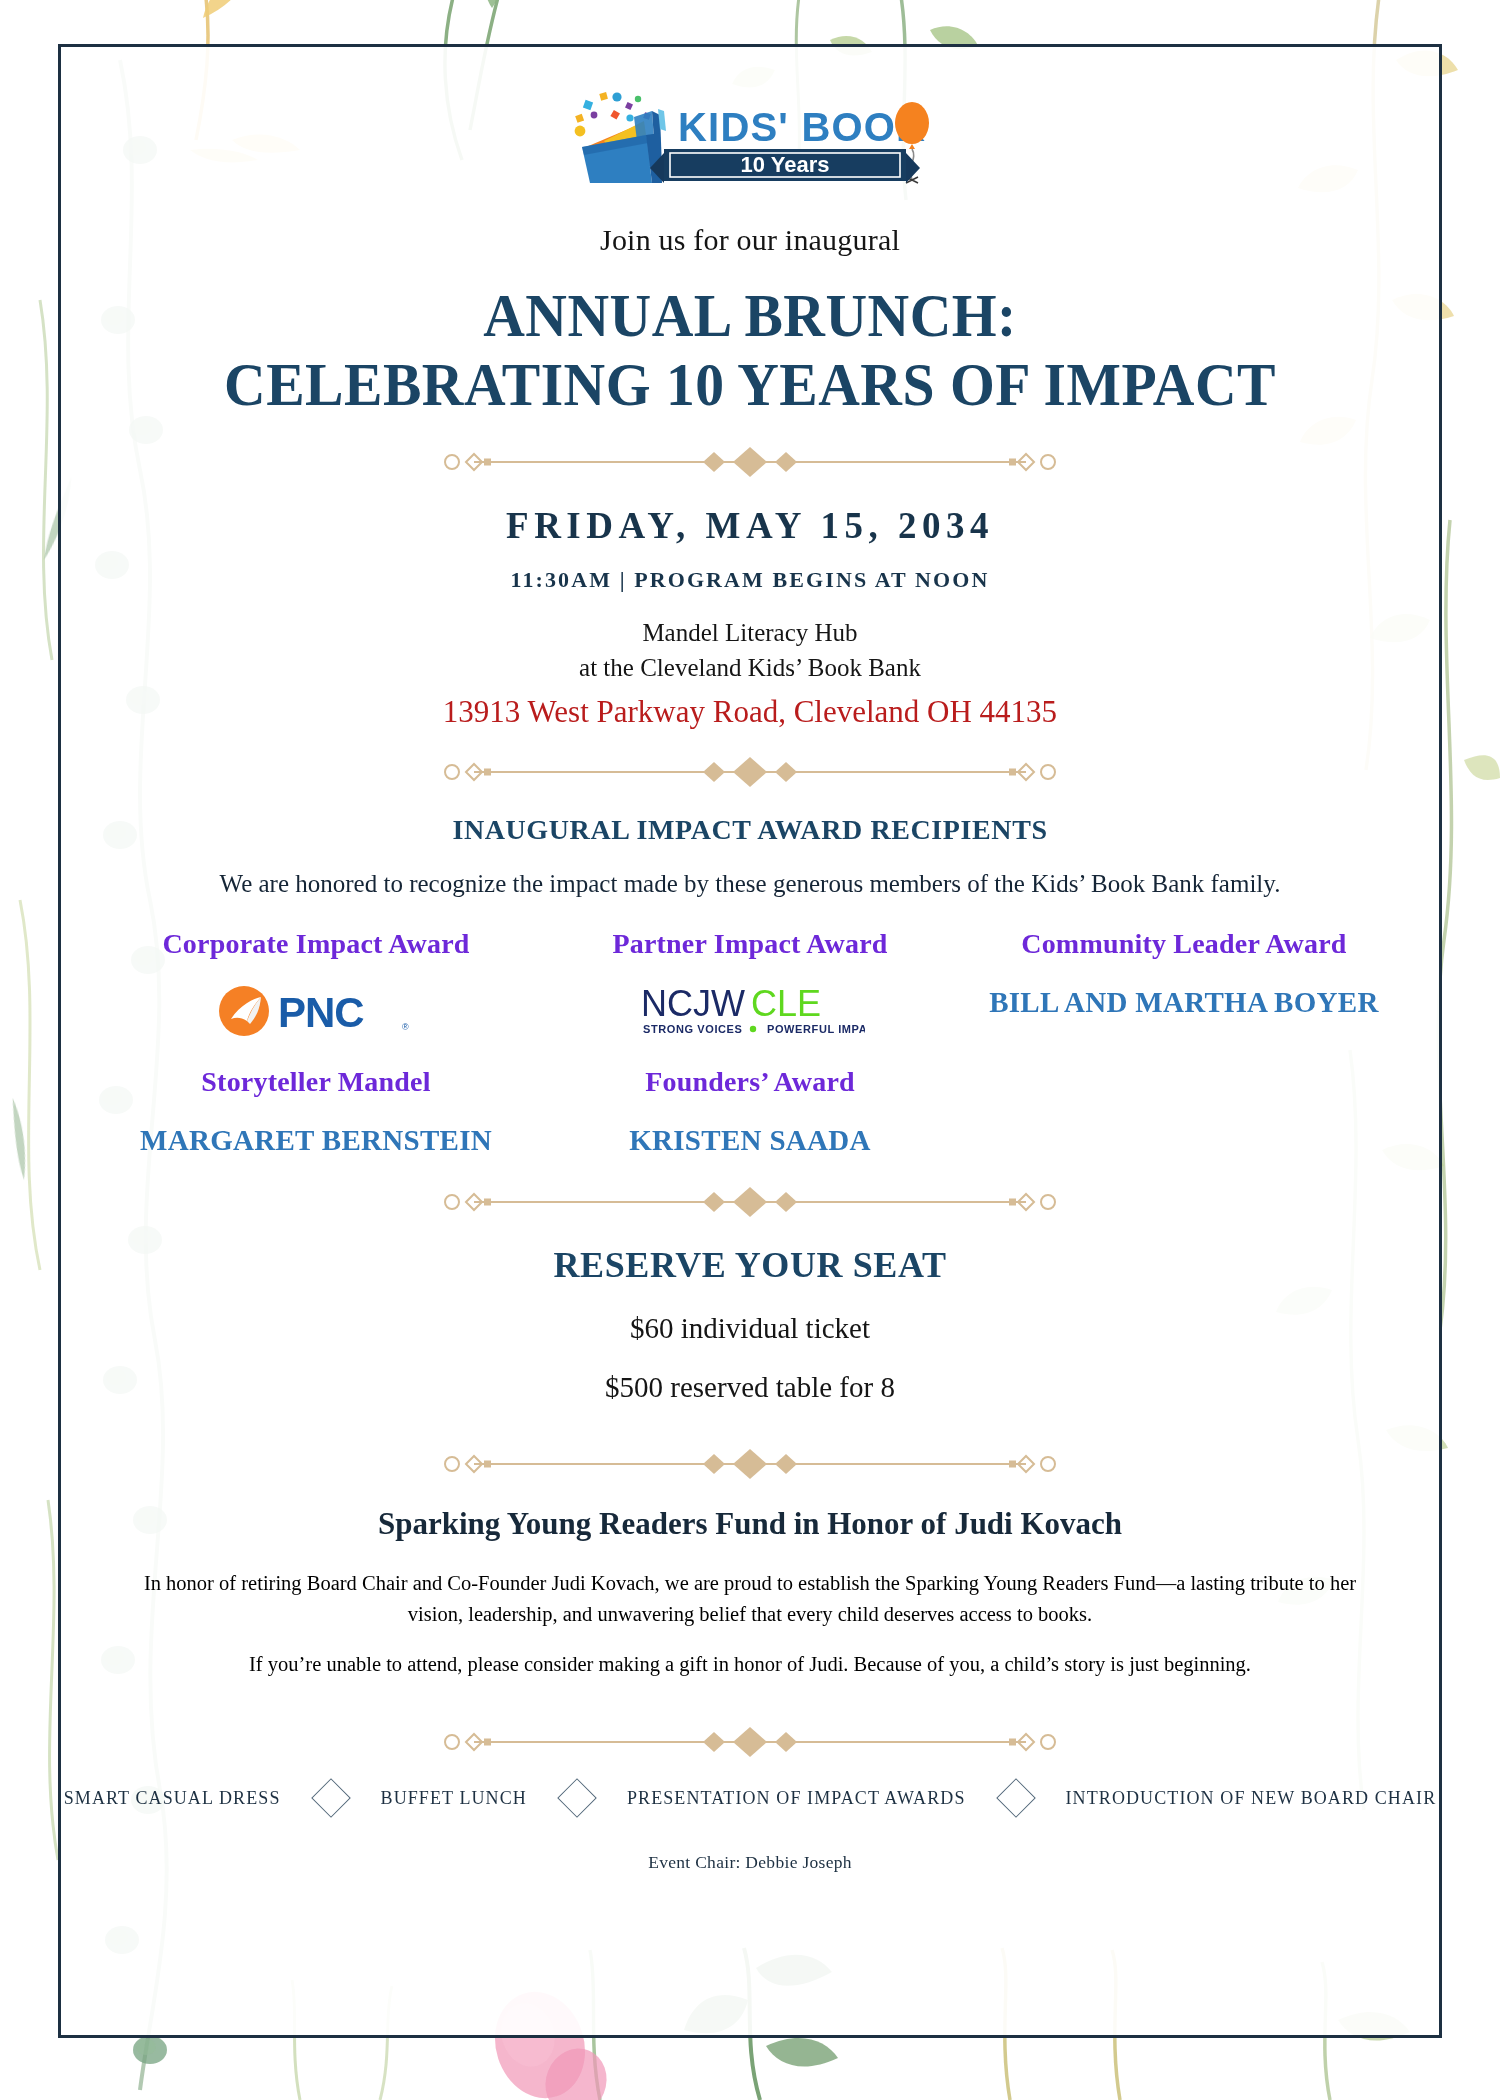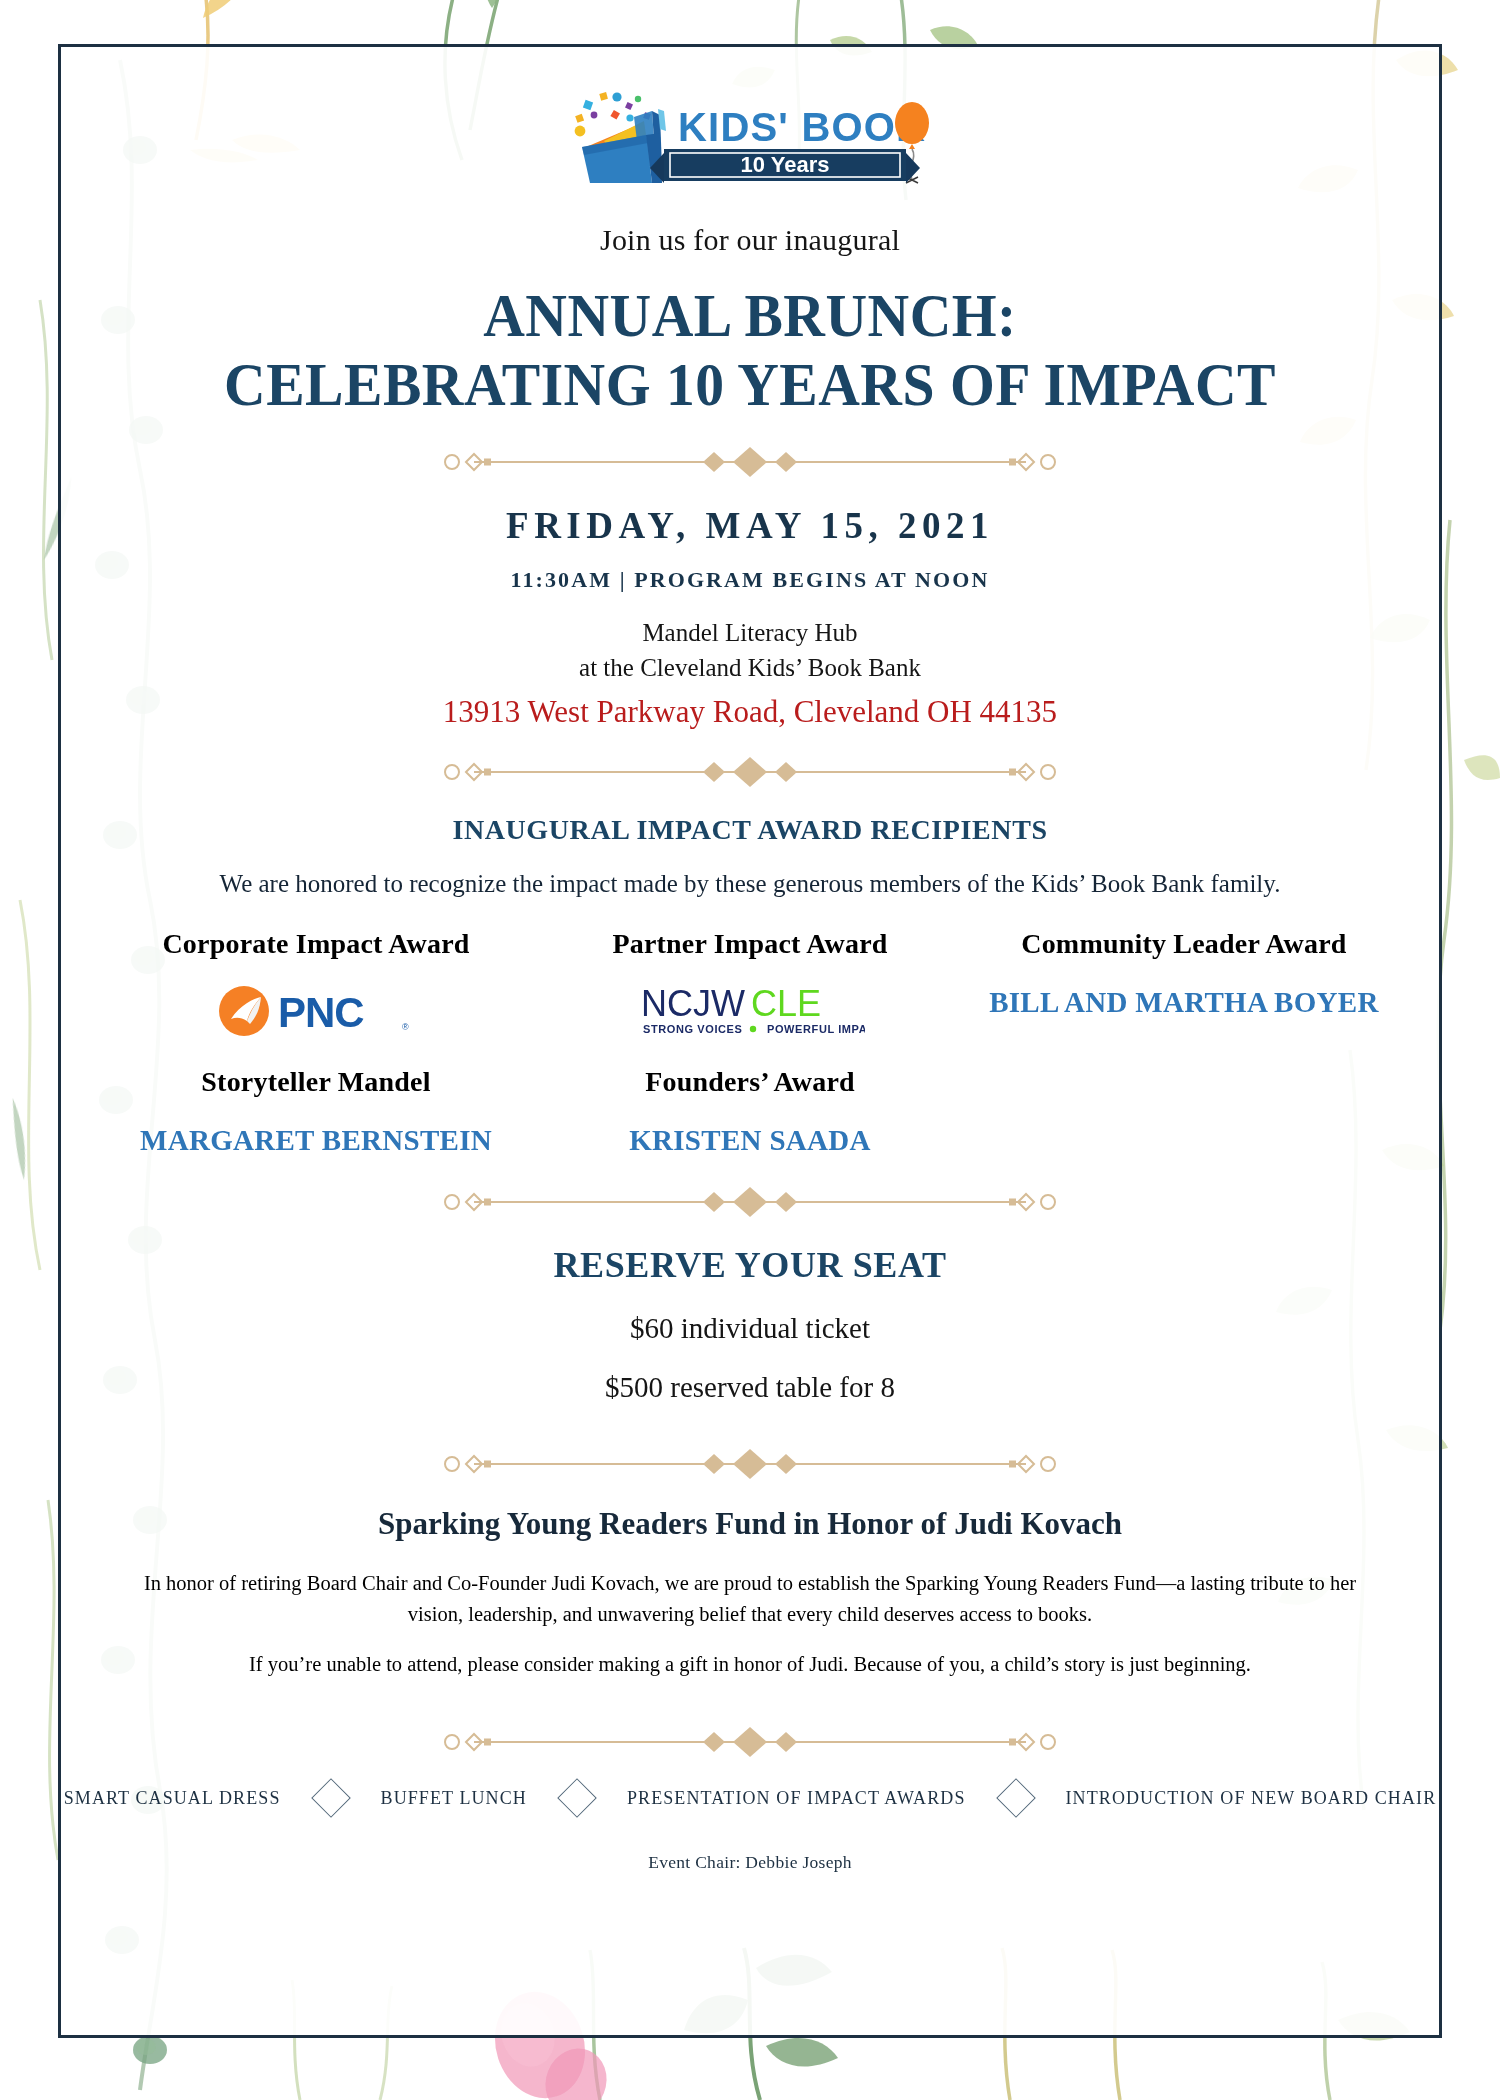--- a/index.html
+++ b/index.html
@@ -123,21 +123,21 @@
     justify-content: center;
     align-items: flex-start;
     margin-top: 30px;
   }
   .awards-row.row1 > .award { width: 33.33%; }
   .awards-row.row2 { margin-top: 24px; }
   .awards-row.row2 > .award { width: 33.33%; }
   .award-title {
     font-weight: bold;
     font-size: 28px;
-    color: #000000;
+    color: #6d28d9;
     letter-spacing: .2px;
   }
   .award-name {
     color: #2f76b8;
     font-weight: bold;
     font-size: 29px;
     line-height: 1.38;
     margin-top: 22px;
     letter-spacing: .3px;
   }
@@ -371,21 +371,21 @@
       <rect x="44" y="12.5" width="7" height="7" fill="#d6bc96"></rect>
       <circle cx="608" cy="16" r="7" fill="none" stroke="#d6bc96" stroke-width="2"></circle>
       <path d="M594 16 l-8 -8 -8 8 8 8 z" fill="none" stroke="#d6bc96" stroke-width="2"></path>
       <rect x="569" y="12.5" width="7" height="7" fill="#d6bc96"></rect>
       <path d="M310 1 l17 15 -17 15 -17 -15 z" fill="#d6bc96"></path>
       <path d="M274 6 l11 10 -11 10 -11 -10 z" fill="#d6bc96"></path>
       <path d="M346 6 l11 10 -11 10 -11 -10 z" fill="#d6bc96"></path>
     </svg>
   </div>
 
-  <div class="date-line">FRIDAY, MAY 15, 2021</div>
+  <div class="date-line">FRIDAY, MAY 15, 2034</div>
   <div class="time-line">11:30AM | PROGRAM BEGINS AT NOON</div>
   <div class="venue">
     <div>Mandel Literacy Hub</div>
     <div>at the Cleveland Kids’ Book Bank</div>
   </div>
   <div class="address">13913 West Parkway Road, Cleveland OH 44135</div>
 
   <div class="divider">
     <svg width="620" height="32" viewBox="0 0 620 32" xmlns="http://www.w3.org/2000/svg">
       <line x1="34" y1="16" x2="586" y2="16" stroke="#d6bc96" stroke-width="2.2"></line>

